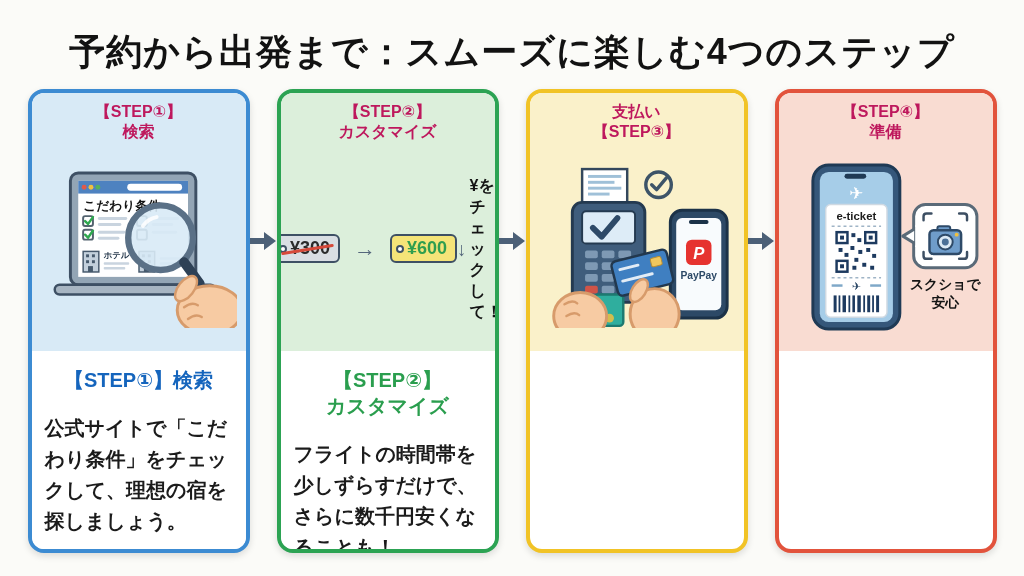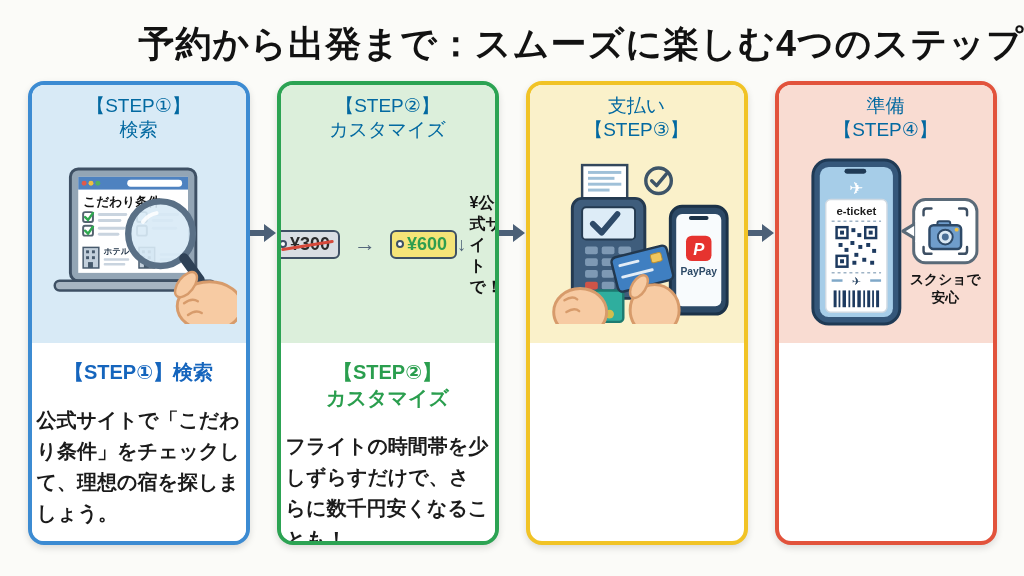--- a/index.html
+++ b/index.html
@@ -3,52 +3,52 @@
 <meta charset="utf-8">
 <style>
   html,body{margin:0;padding:0}
   body{
     width:1024px;height:576px;overflow:hidden;
     background:#fbfbf8;
     font-family:"Liberation Sans","DejaVu Sans",sans-serif;
     -webkit-font-smoothing:antialiased;
   }
   .page-title{
-    text-align:right;font-size:36px;font-weight:800;color:#121212;
-    margin:0;padding:20px 0 12px;letter-spacing:1px;
+    text-align:center;font-size:36px;font-weight:800;color:#121212;
+    margin:0;padding:28px 0 12px;letter-spacing:1px;
   }
   .cards-row{
     display:flex;justify-content:center;align-items:flex-start;
   }
   .card{
     width:214px;height:456px;
     border:4px solid var(--bc,#888);
     border-radius:16px;
     background:#ffffff;
     overflow:hidden;
     display:flex;flex-direction:column;
     box-shadow:0 3px 7px rgba(0,0,0,.13);
   }
   .card-top{
     background:var(--bg,#eee);
     height:258px;flex:0 0 258px;
     display:flex;flex-direction:column;align-items:center;
     padding-top:9px;box-sizing:border-box;
   }
   .top-title{
-    text-align:center;font-weight:400;color:#0369a1;
-    font-size:19px;line-height:1.26;
+    text-align:center;font-weight:700;color:#be185d;
+    font-size:16px;line-height:1.26;
   }
   .top-title span{display:block}
   .illus{
     flex:1;width:100%;
     display:flex;flex-direction:row;align-items:center;justify-content:center;
   }
   .card-bottom{
-    flex:1;background:#fff;padding:8px 5px 0;box-sizing:border-box;
+    flex:1;background:#fff;padding:8px 13px 0;box-sizing:border-box;
   }
   .accent-heading{
     text-align:center;font-size:20px;font-weight:800;line-height:1.3;
     color:var(--ac,#333);margin:8px 0 12px;
   }
   .accent-heading span{display:block}
   .body-text{
     font-size:20px;font-weight:700;color:#1b1b1b;
     line-height:1.55;text-align:left;
   }
@@ -221,21 +221,21 @@
             <path d="M88,-8 Q96,-5 95,1" stroke="#33475c" stroke-width="2" fill="none"></path>
           </g>
         </svg>
         <div class="price-row">
           <span class="tag old">¥300</span>
           <span class="price-arrow">→</span>
           <span class="tag new">¥600</span>
         </div>
         <div class="note-row">
           <span class="down-arrow">↓</span>
-          <span>¥公式サイトで！</span>
+          <span>¥をチェックして！</span>
         </div>
       </div>
     </div>
     <div class="card-bottom">
       <div class="accent-heading">
         <span>【STEP②】</span>
         <span>カスタマイズ</span>
       </div>
       <p class="body-text">フライトの時間帯を少しずらすだけで、さらに数千円安くなることも！</p>
     </div>
@@ -328,22 +328,22 @@
 
   <div class="connector">
     <svg width="27" height="20" viewBox="0 0 27 20">
       <polygon points="0,7 14,7 14,1 26,10 14,19 14,13 0,13" fill="#4c6077"></polygon>
     </svg>
   </div>
 
   <div class="card" style="--bc: #e2533c; --bg: #f9dcd2; --ac: #e24a2e;">
     <div class="card-top">
       <div class="top-title">
+        <span>【STEP④】</span>
         <span>準備</span>
-        <span>【STEP④】</span>
       </div>
       <div class="illus">
         <svg width="198" height="168" viewBox="0 0 200 170">
 
           <g>
             <rect x="26" y="2" width="88" height="166" rx="16" fill="#35577a" stroke="#1f3a55" stroke-width="3"></rect>
             <rect x="33" y="9" width="74" height="152" rx="9" fill="#a6cde8"></rect>
             <rect x="58" y="11" width="22" height="5" rx="2.5" fill="#1f3a55"></rect>
             <text x="70" y="36" text-anchor="middle" font-size="17" fill="#ffffff">✈</text>
           </g>

